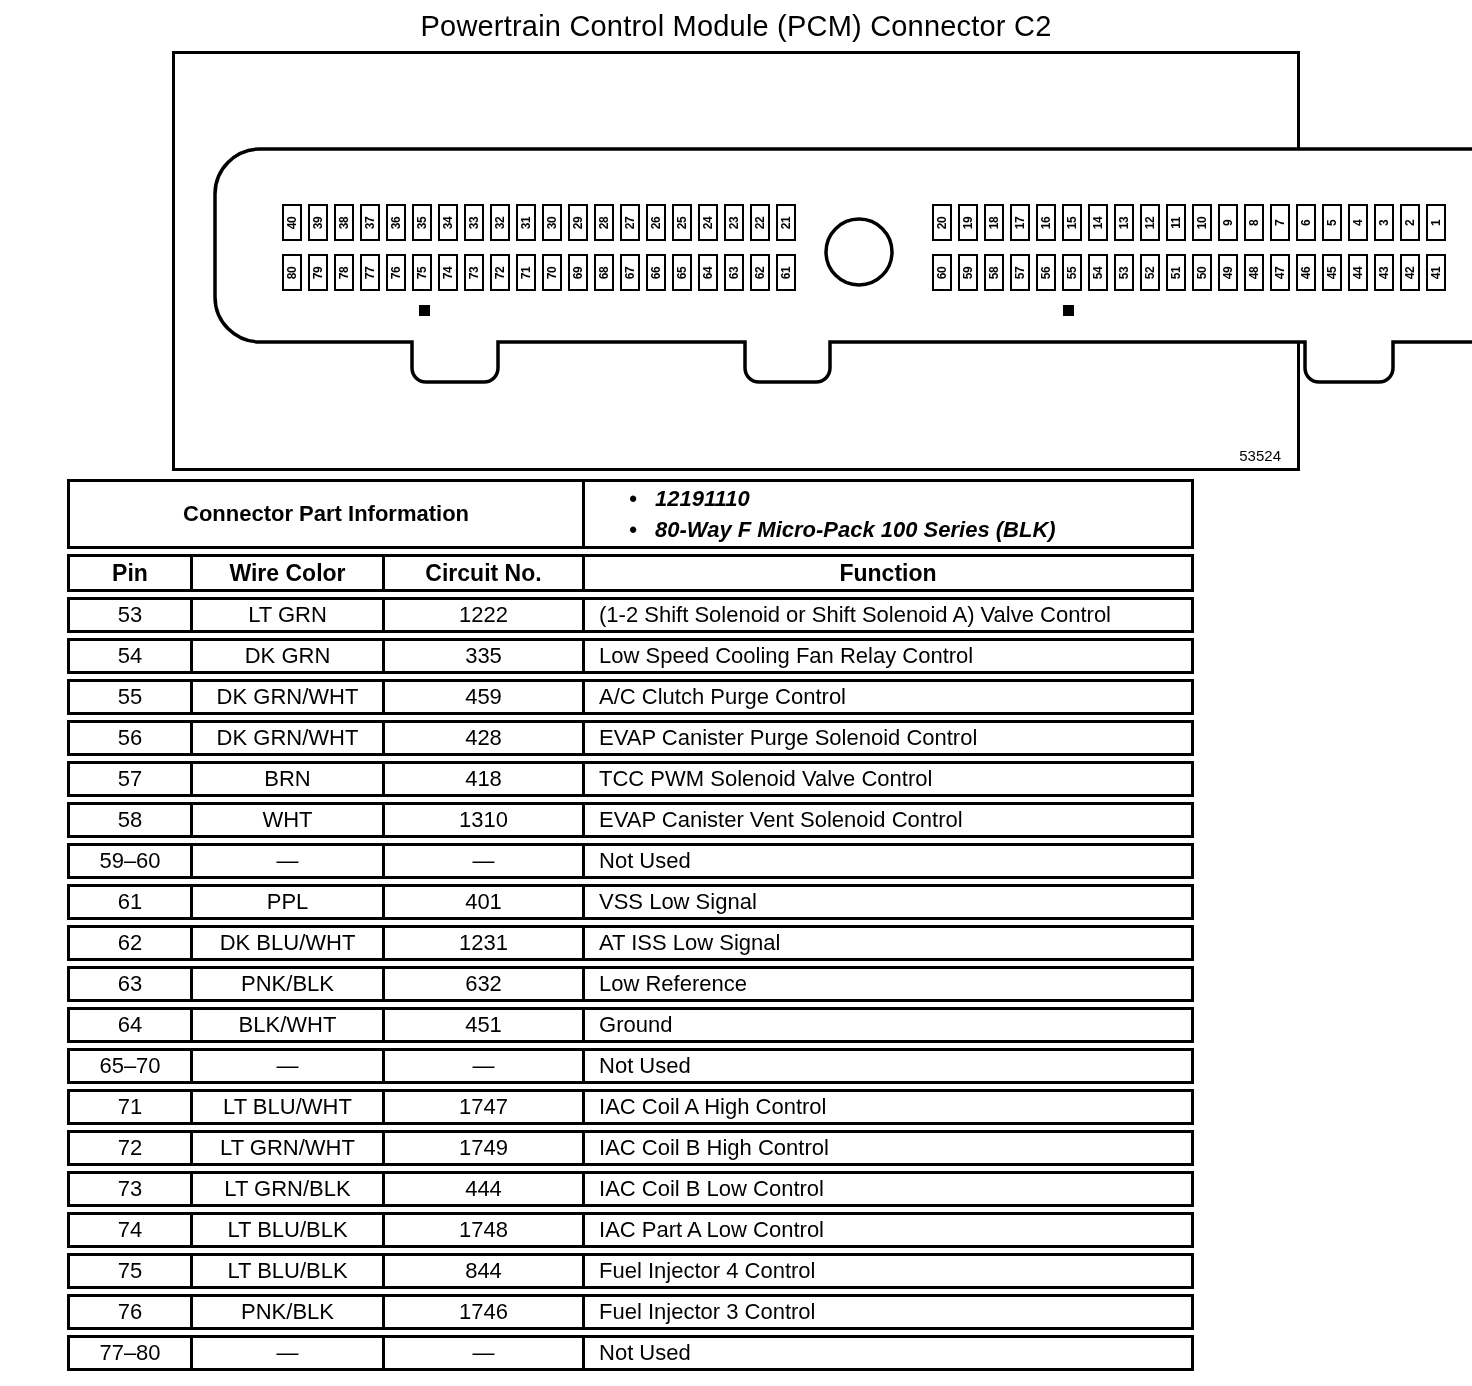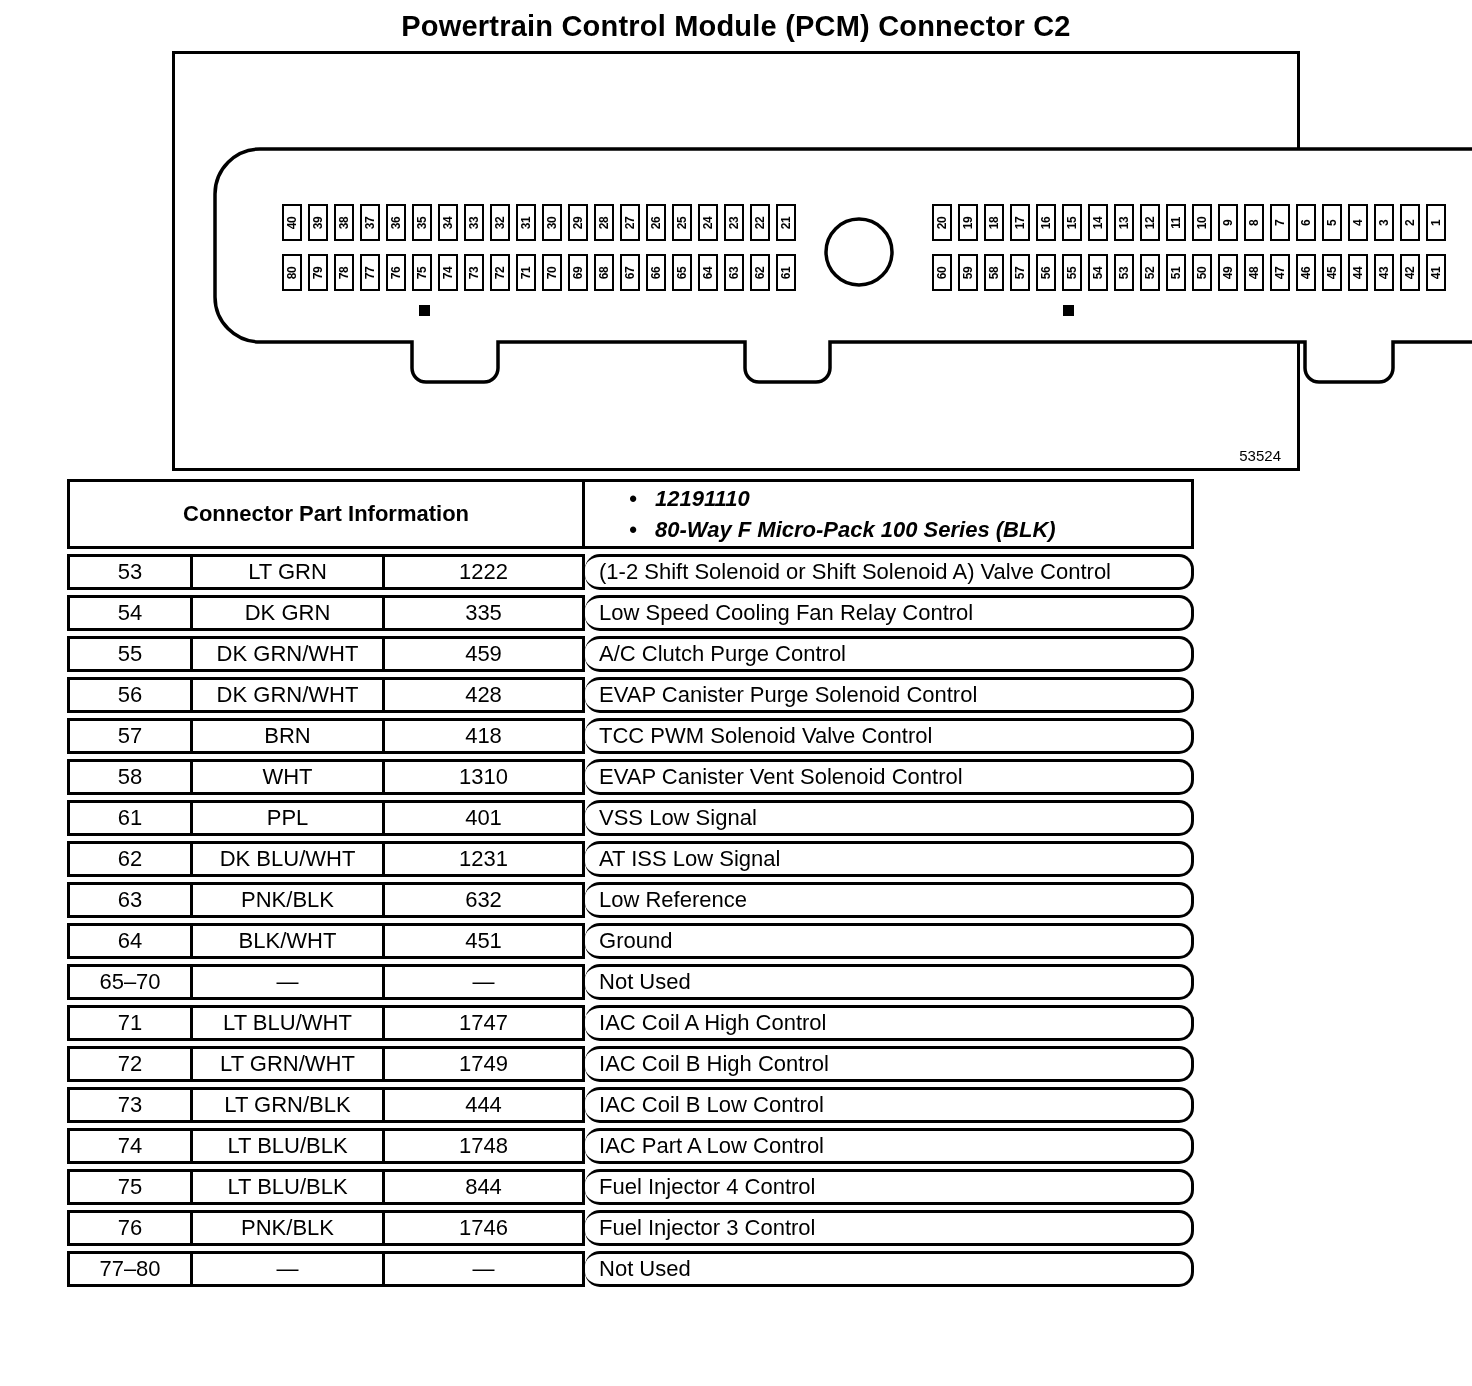--- a/index.html
+++ b/index.html
@@ -9,21 +9,21 @@
     background: #ffffff;
     color: #000000;
     font-family: "Liberation Sans", "DejaVu Sans", sans-serif;
   }
   body {
     width: 1472px;
     min-height: 1386px;
   }
   .page-title {
     font-size: 29px;
-    font-weight: bold;
+    font-weight: normal;
     text-align: center;
     margin: 10px 0 8px 0;
     letter-spacing: 0.2px;
   }
   
   .diagram-box {
     position: relative;
     width: 1128px;
     height: 420px;
     margin: 0 auto;
@@ -110,21 +110,20 @@
   .bullet { line-height: 31px; }
   .bullet .dot { display: inline-block; width: 26px; }
   .pin-table th {
     font-weight: bold;
     font-size: 23px;
     height: 38px;
   }
   .pin-table td.col-3 {
     text-align: left;
     padding-left: 14px;
-    border-radius: 15px;
   }
   col.col-pin     { width: 126px; }
   col.col-wire    { width: 192px; }
   col.col-circuit { width: 200px; }
   col.col-func    { width: auto;  }
 </style>
 </head>
 <body>
 
 <div class="page-title">Powertrain Control Module (PCM) Connector C2</div>
@@ -402,20 +401,26 @@
         <col class="col-func">
     </colgroup>
     <thead>
       <tr>
         <td colspan="3" class="part-info-header">Connector Part Information</td>
         <td class="part-info-bullets">
           <div class="bullet"><span class="dot">•</span><span>12191110</span></div>
           <div class="bullet"><span class="dot">•</span><span>80-Way F Micro-Pack 100 Series (BLK)</span></div>
         </td>
       </tr>
+      <tr>
+        <th>Pin</th>
+        <th>Wire Color</th>
+        <th>Circuit No.</th>
+        <th>Function</th>
+      </tr>
     </thead>
     <tbody>
         <tr>
           <td class="col-0">53</td>
           <td class="col-1">LT GRN</td>
           <td class="col-2">1222</td>
           <td class="col-3">(1-2 Shift Solenoid or Shift Solenoid A) Valve Control</td>
         </tr>
         <tr>
           <td class="col-0">54</td>
@@ -439,20 +444,26 @@
           <td class="col-0">57</td>
           <td class="col-1">BRN</td>
           <td class="col-2">418</td>
           <td class="col-3">TCC PWM Solenoid Valve Control</td>
         </tr>
         <tr>
           <td class="col-0">58</td>
           <td class="col-1">WHT</td>
           <td class="col-2">1310</td>
           <td class="col-3">EVAP Canister Vent Solenoid Control</td>
+        </tr>
+        <tr>
+          <td class="col-0">59–60</td>
+          <td class="col-1">—</td>
+          <td class="col-2">—</td>
+          <td class="col-3">Not Used</td>
         </tr>
         <tr>
           <td class="col-0">61</td>
           <td class="col-1">PPL</td>
           <td class="col-2">401</td>
           <td class="col-3">VSS Low Signal</td>
         </tr>
         <tr>
           <td class="col-0">62</td>
           <td class="col-1">DK BLU/WHT</td>

